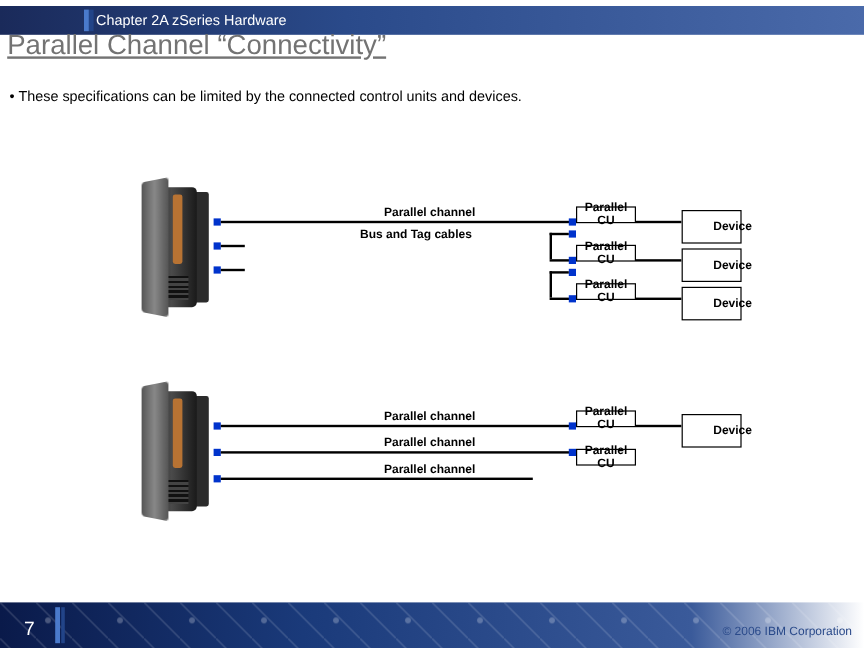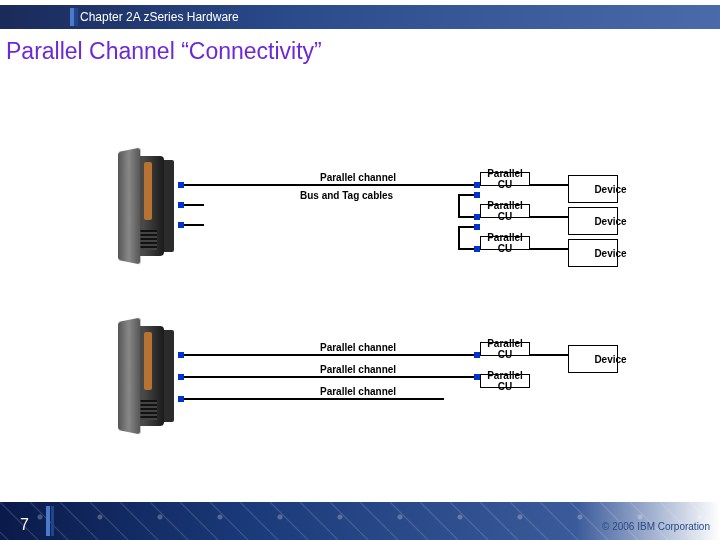--- a/index.html
+++ b/index.html
@@ -1,20 +1,20 @@
 <!DOCTYPE html>
 <html><head>
 <meta charset="utf-8">
 <style>
   * { box-sizing: border-box; margin: 0; padding: 0; }
   body { width: 720px; height: 540px; font-family: Arial, sans-serif; background: #fff; position: relative; overflow: hidden; }
   .header-bar { position: absolute; top: 5px; left: 0; width: 720px; height: 24px; background: linear-gradient(to right, #1a2a5a 0%, #2a4a8a 40%, #4a6aaa 100%); display: flex; align-items: center; padding-left: 80px; }
   .header-bar::before { content: ""; position: absolute; left: 70px; top: 3px; bottom: 3px; width: 4px; background: #4a7acc; box-shadow: 4px 0 0 #224488; }
   .header-text { color: #fff; font-size: 12px; font-weight: normal; }
-  .title { position: absolute; top: 38px; left: 6px; font-size: 23px; color: #6d28d9; font-family: Arial, sans-serif; }
+  .title { position: absolute; top: 24px; left: 6px; font-size: 23px; color: #737373; font-family: Arial, sans-serif; text-decoration: underline; }
   .bullets { position: absolute; top: 72px; left: 6px; right: 30px; font-size: 12px; color: #000; line-height: 1.4; }
   .bullets p { margin-bottom: 14px; padding-left: 8px; text-indent: -6px; }
   .bullets b { font-weight: bold; }
   .diagrams { position: absolute; top: 152px; left: 100px; width: 560px; }
   .diagram { position: relative; height: 150px; margin-bottom: 20px; }
   .server { position: absolute; left: 0; top: 0; width: 78px; height: 110px; }
   .server .cab-main { position: absolute; left: 22px; top: 4px; width: 42px; height: 100px; background: linear-gradient(to right, #2a2a2a, #4a4a4a, #1a1a1a); border-radius: 4px; }
   .server .cab-door { position: absolute; left: 18px; top: 0; width: 22px; height: 108px; background: linear-gradient(to right, #555, #888, #555); border-radius: 3px; transform: perspective(100px) rotateY(-20deg); transform-origin: left; }
   .server .cab-side { position: absolute; left: 60px; top: 8px; width: 14px; height: 92px; background: #2b2b2b; border-radius: 2px; }
   .server .accent { position: absolute; left: 44px; top: 10px; width: 8px; height: 58px; background: #b87333; border-radius: 2px; }
@@ -36,20 +36,21 @@
 </head>
 <body>
 
 <div class="header-bar">
   <span class="header-text">Chapter 2A zSeries Hardware</span>
 </div>
 
 <div class="title">Parallel Channel “Connectivity”</div>
 
 <div class="bullets">
+  <p>• These specifications can  be limited by the connected control units and devices.</p>
 </div>
 
 <div class="diagrams">
 
   <div class="diagram">
     <div class="server">
       <div class="cab-side"></div>
         <div class="cab-main"></div>
         <div class="accent"></div>
         <div class="vent"></div>

